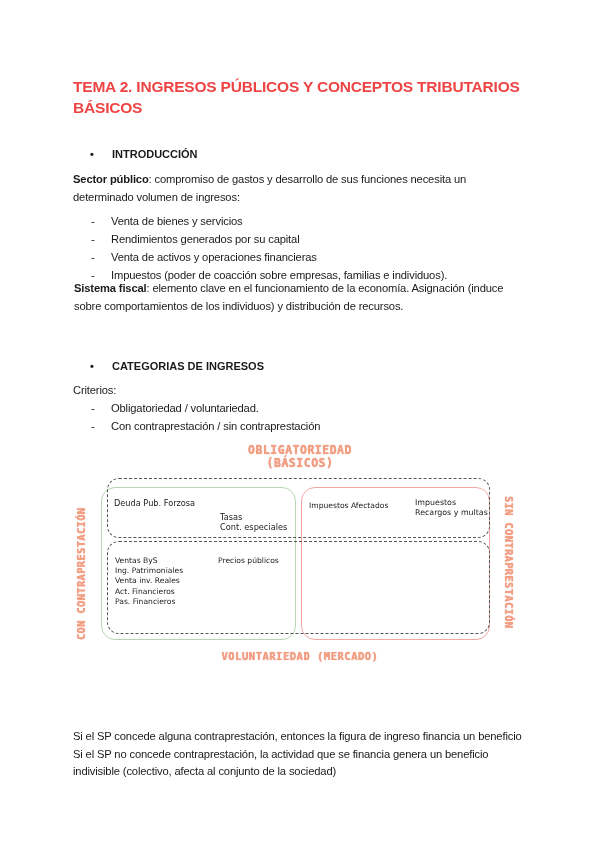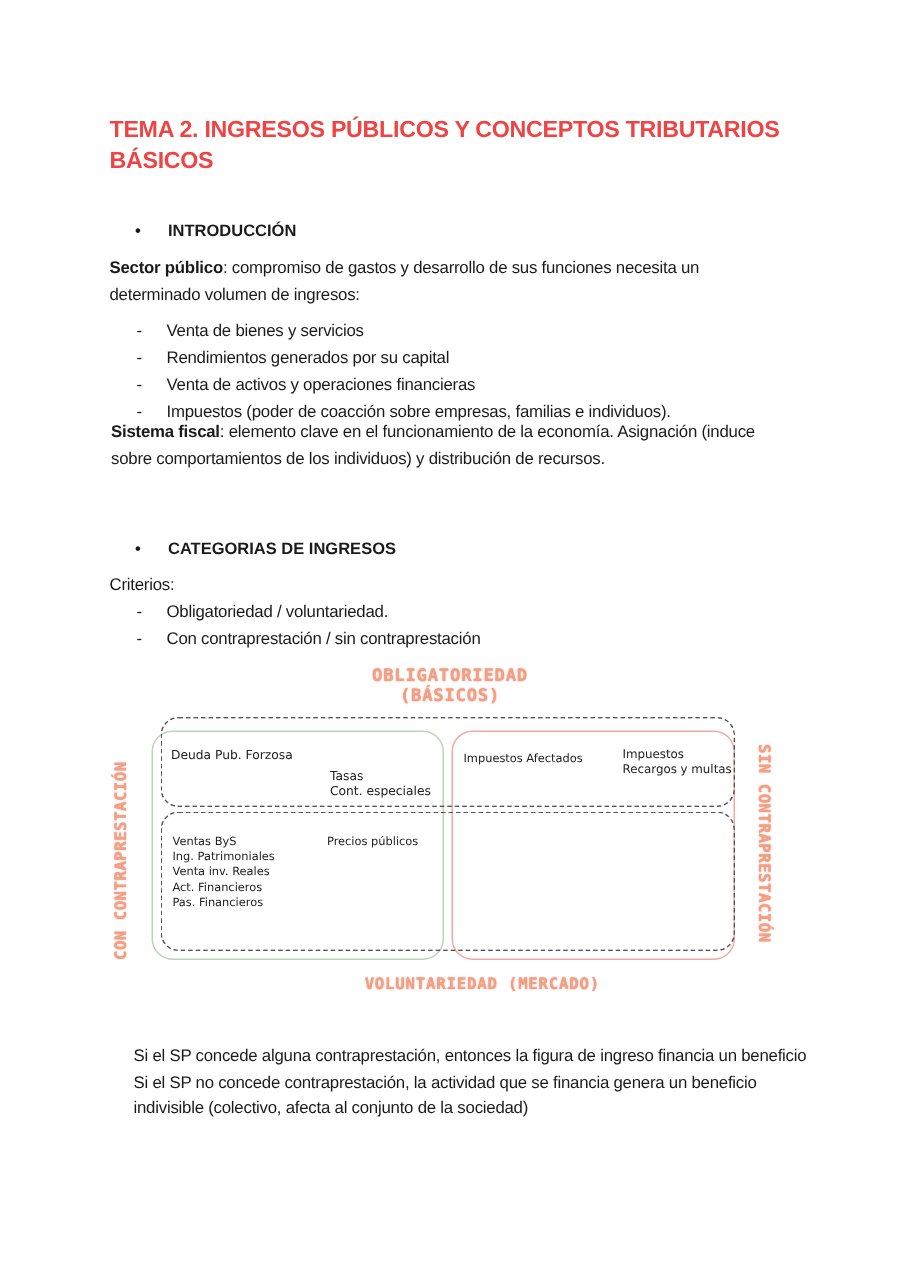--- a/index.html
+++ b/index.html
@@ -97,20 +97,20 @@
     <div>Venta inv. Reales</div>
     <div>Act. Financieros</div>
     <div>Pas. Financieros</div>
   </div>
   <div class="abs dtext" style="left:218px; top:556px; font-size:7.6px;">Precios públicos</div>
 
   <div class="abs diagram-label vert-left" style="left:75px; top:640px; font-size:10.5px; letter-spacing:0.3px;">CON CONTRAPRESTACIÓN</div>
 
   <div class="abs diagram-label vert-right" style="left:515px; top:496px; font-size:10.5px; letter-spacing:0.3px;">SIN CONTRAPRESTACIÓN</div>
 
-  <div class="abs diagram-label" style="left:200px; top:650px; width:200px; text-align:right; font-size:10.5px;">VOLUNTARIEDAD (MERCADO)</div>
+  <div class="abs diagram-label" style="left:200px; top:650px; width:200px; text-align:center; font-size:10.5px;">VOLUNTARIEDAD (MERCADO)</div>
 </div>
 
-<div class="abs p" style="left:73px; top:696px; line-height:17.5px;margin-left:16px;">
+<div class="abs p" style="left:73px; top:728px; line-height:17.5px;">
   <div>Si el SP concede alguna contraprestación, entonces la figura de ingreso financia un beneficio</div>
   <div>Si el SP no concede contraprestación, la actividad que se financia genera un beneficio</div>
   <div>indivisible (colectivo, afecta al conjunto de la sociedad)</div>
 </div>
 
 </body></html>

